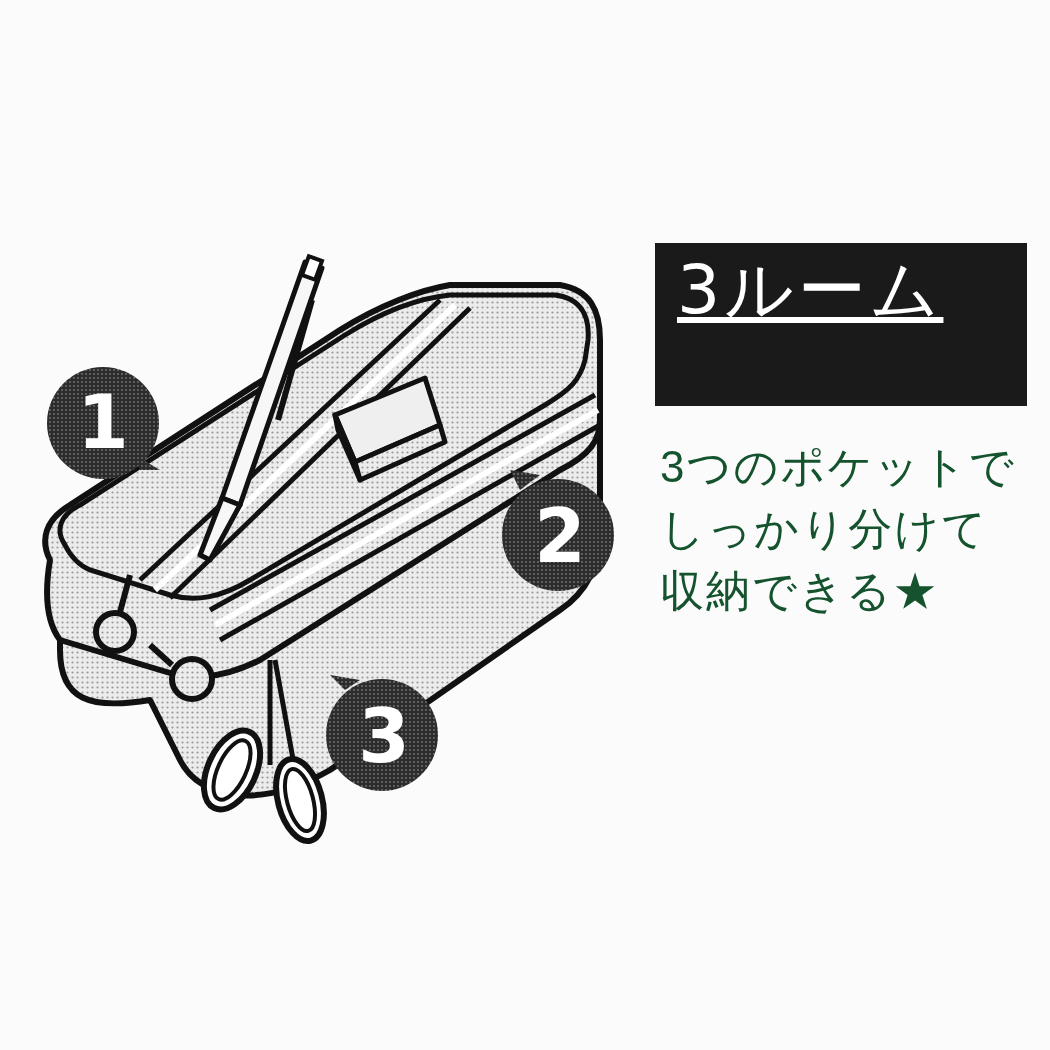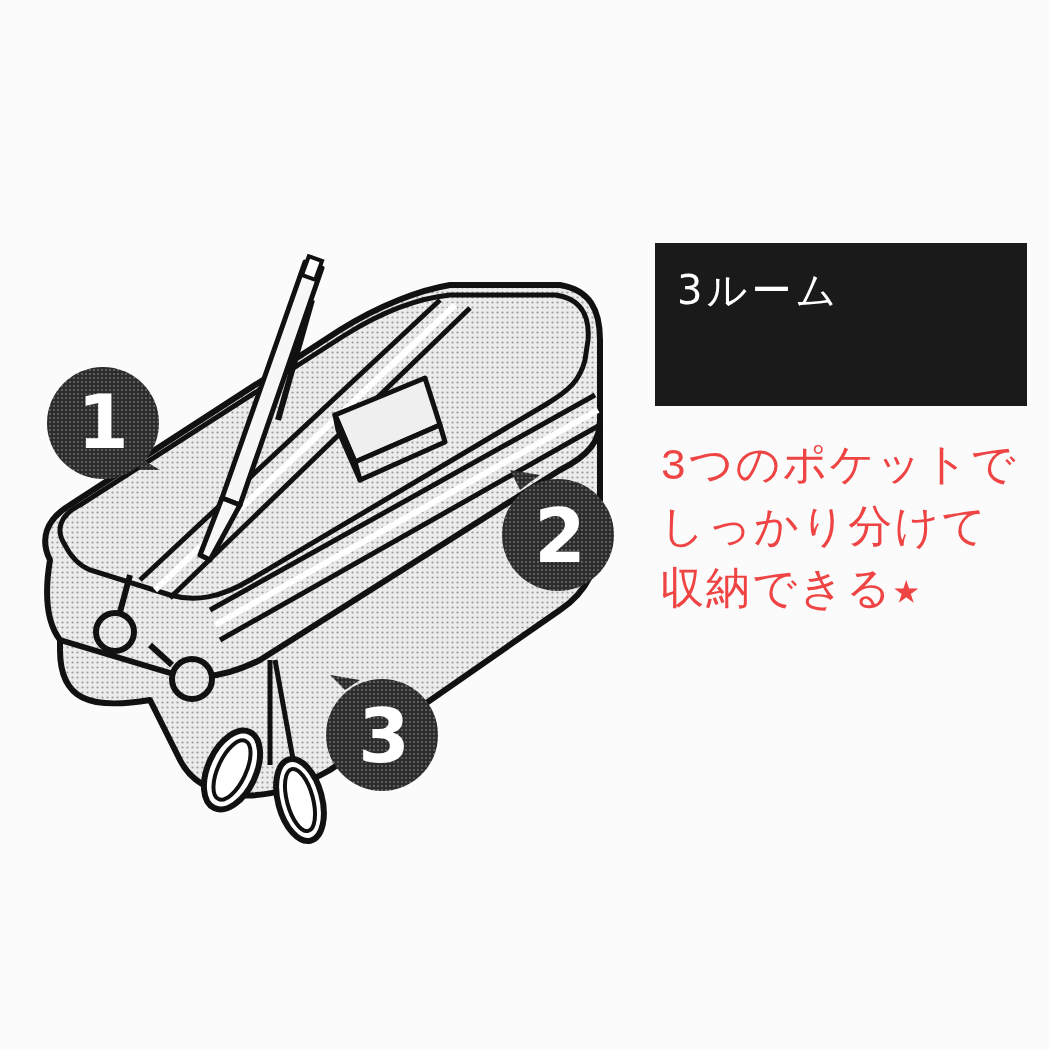--- a/index.html
+++ b/index.html
@@ -1,25 +1,25 @@
 <!DOCTYPE html>
 <html><head>
 <meta charset="utf-8">
 <style>
   html, body { margin:0; padding:0; background:#fbfbfb; }
   body { width:1050px; height:1050px; position:relative; overflow:hidden;
          font-family:"DejaVu Sans", sans-serif; }
   .illustration { position:absolute; left:0; top:0; width:1050px; height:1050px; }
   .title-box { position:absolute; left:655px; top:243px; width:372px; height:163px;
                background:#1a1a1a; box-sizing:border-box; padding:16px 0 0 22px; }
-  .title-line { color:#ffffff; font-size:40px; line-height:62px; letter-spacing:4px;
-                font-family:"DejaVu Sans", sans-serif; white-space:nowrap; }
+  .title-line { color:#ffffff; font-size:68px; line-height:62px; letter-spacing:4px;
+                font-family:"DejaVu Sans", sans-serif; white-space:nowrap;text-decoration:underline; }
   .desc { position:absolute; left:660px; top:436px; width:380px; }
-  .desc-line { color:#ef4444; font-size:44px; line-height:62px; letter-spacing:2px;
-               white-space:nowrap; font-family:Liberation Mono, monospace; }
+  .desc-line { color:#14532d; font-size:44px; line-height:62px; letter-spacing:2px;
+               white-space:nowrap; font-family:Liberation Sans, sans-serif; }
   .badge-num { font-family:"DejaVu Sans", sans-serif; font-weight:bold; }
 </style>
 </head>
 <body>
 
 <svg class="illustration" viewBox="0 0 1050 1050" xmlns="http://www.w3.org/2000/svg">
   <defs>
     <pattern id="dots" width="5" height="5" patternUnits="userSpaceOnUse">
       <rect width="5" height="5" fill="#ececec"></rect>
       <circle cx="2.5" cy="2.5" r="1.1" fill="#9a9a9a"></circle>

